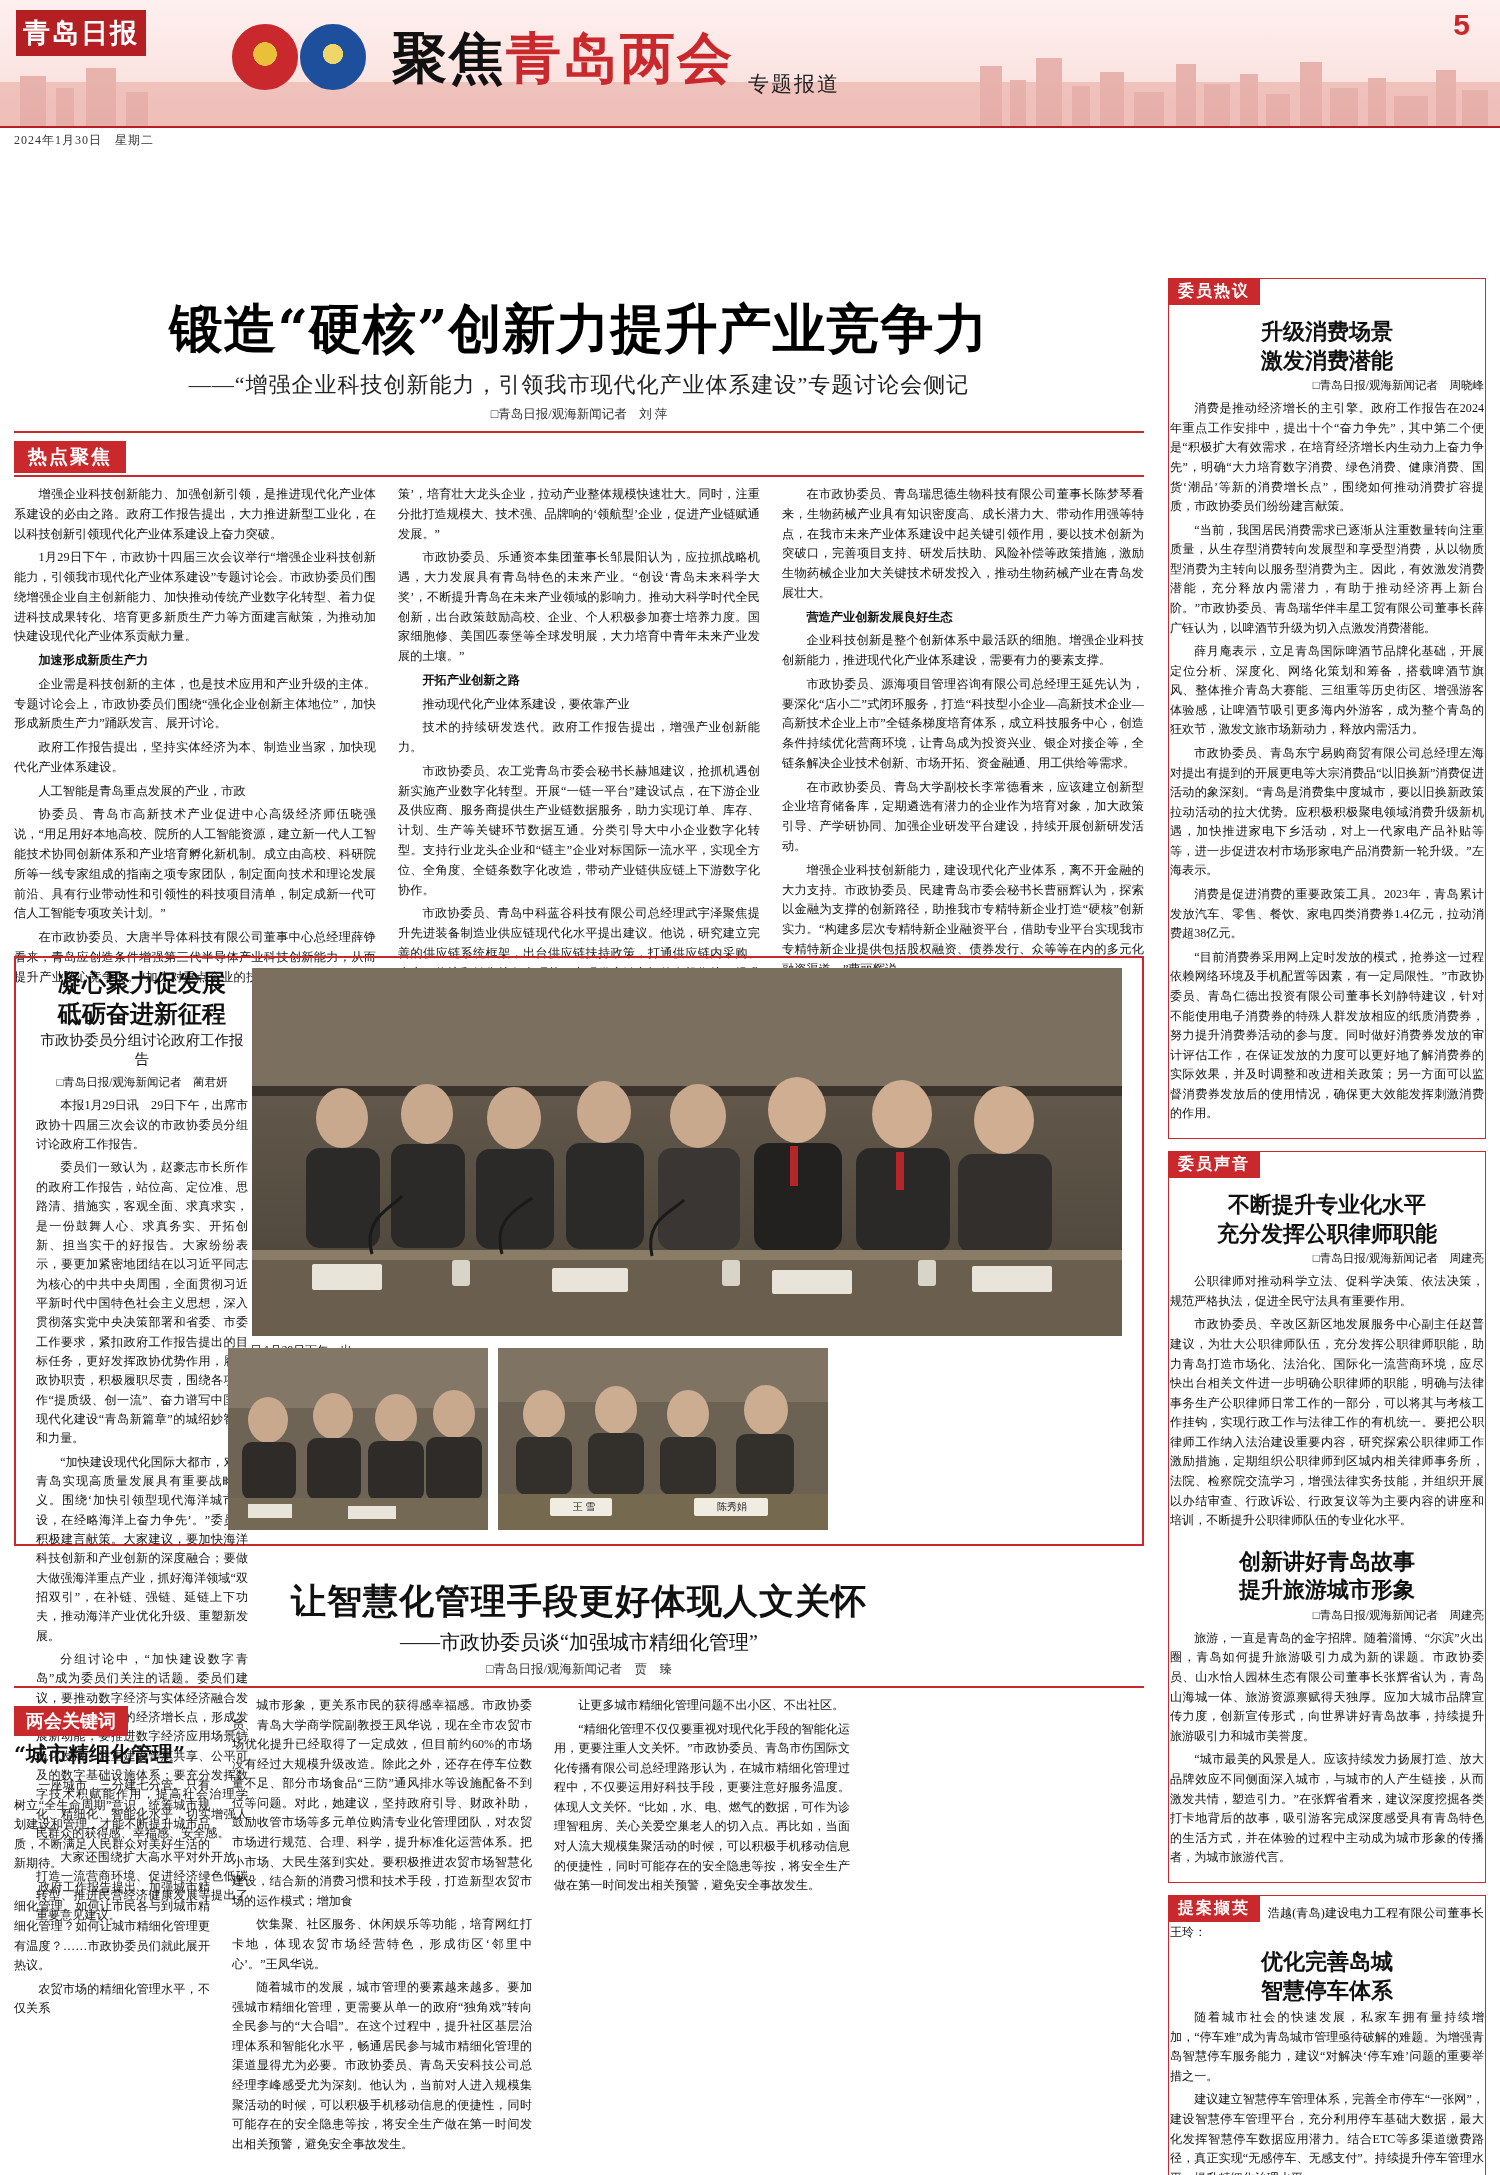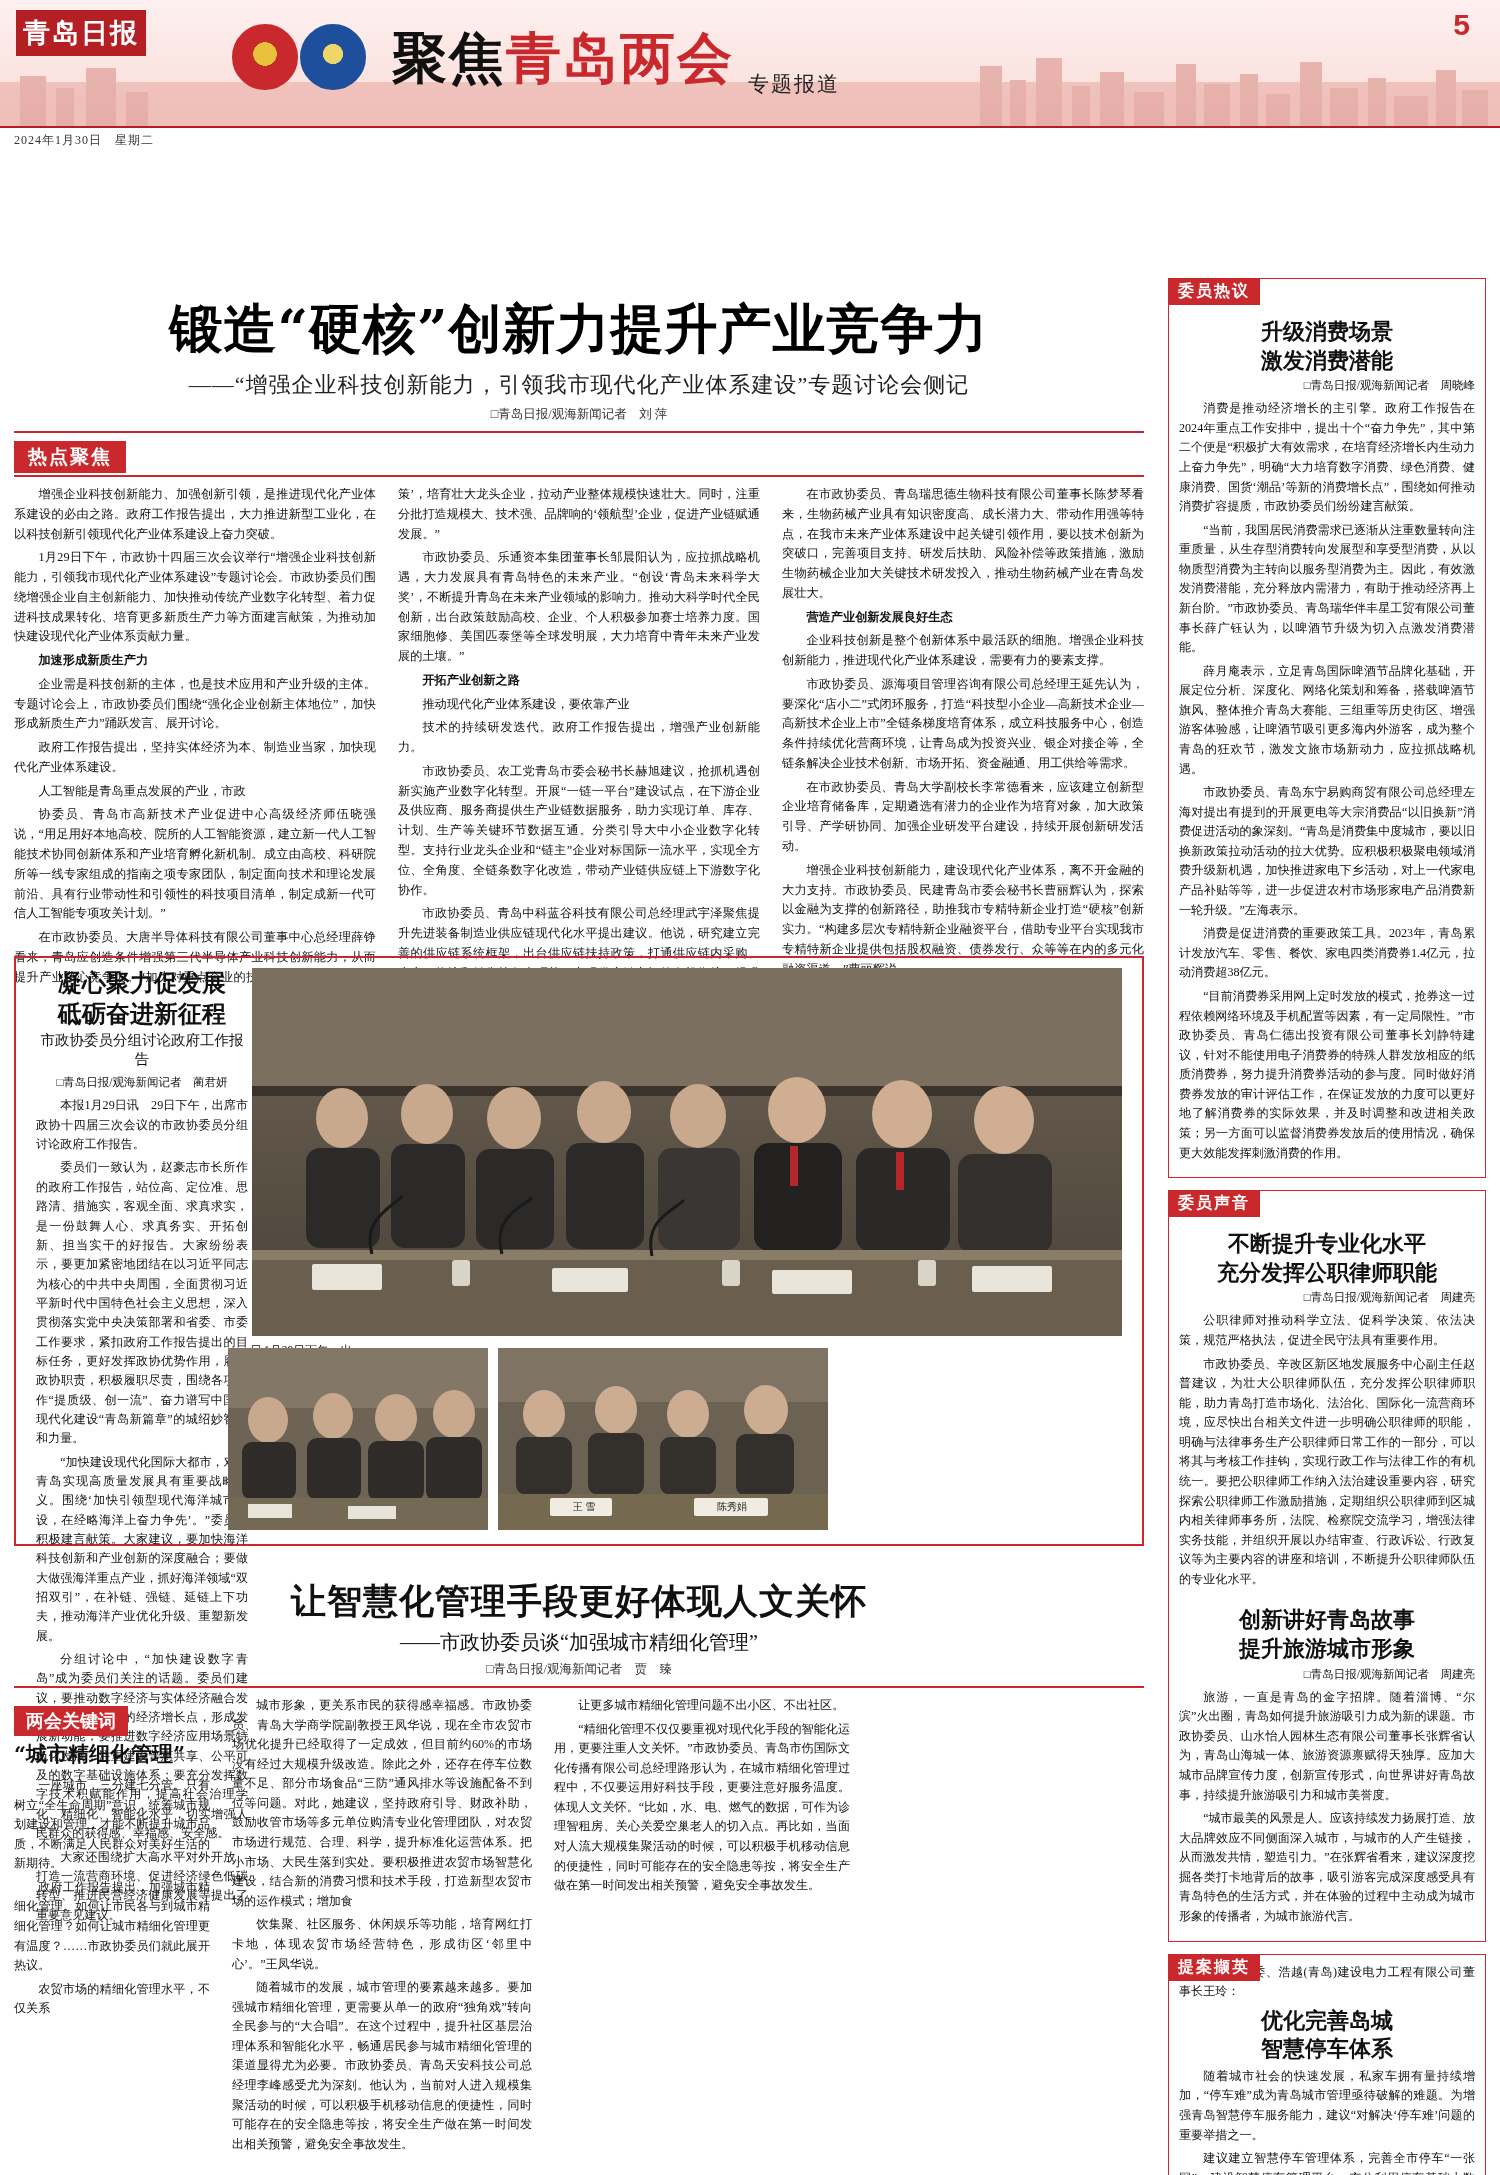--- a/index.html
+++ b/index.html
@@ -127,21 +127,21 @@
   .kw-tag {
     background:#c9282d; color:#fff; font-family:"DejaVu Serif", serif;
     font-weight:bold; font-size:18px; padding:3px 12px; display:inline-block;
   }
   .kw-title {
     font-family:"DejaVu Serif", serif; font-weight:bold; font-size:21px;
     margin-top:4px;
   }
 
   
-  .rbox { border:1px solid #c9282d; padding:8px 10px 10px; margin-bottom:12px; position:relative; }
+  .rbox { border:1px solid #c9282d; padding:8px 1px 10px; margin-bottom:12px; position:relative; }
   .rtag {
     position:absolute; left:-1px; top:-1px;
     background:#c9282d; color:#fff; font-family:"DejaVu Serif", serif;
     font-weight:bold; font-size:16px; padding:3px 10px; letter-spacing:2px;
   }
   .r-title {
     font-family:"DejaVu Serif", serif; font-weight:bold; font-size:22px;
     text-align:center; line-height:1.3; margin:30px 0 4px;
   }
   .r-title.second { margin-top:16px; }
@@ -391,21 +391,21 @@
 
     <div class="rbox" style="min-height:568px;">
       <span class="rtag">委员热议</span>
       <div class="r-title">
         <div>升级消费场景</div>
         <div>激发消费潜能</div>
       </div>
       <div class="r-by">□青岛日报/观海新闻记者　周晓峰</div>
       <p>消费是推动经济增长的主引擎。政府工作报告在2024年重点工作安排中，提出十个“奋力争先”，其中第二个便是“积极扩大有效需求，在培育经济增长内生动力上奋力争先”，明确“大力培育数字消费、绿色消费、健康消费、国货‘潮品’等新的消费增长点”，围绕如何推动消费扩容提质，市政协委员们纷纷建言献策。</p>
       <p>“当前，我国居民消费需求已逐渐从注重数量转向注重质量，从生存型消费转向发展型和享受型消费，从以物质型消费为主转向以服务型消费为主。因此，有效激发消费潜能，充分释放内需潜力，有助于推动经济再上新台阶。”市政协委员、青岛瑞华伴丰星工贸有限公司董事长薛广钰认为，以啤酒节升级为切入点激发消费潜能。</p>
-      <p>薛月庵表示，立足青岛国际啤酒节品牌化基础，开展定位分析、深度化、网络化策划和筹备，搭载啤酒节旗风、整体推介青岛大赛能、三组重等历史街区、增强游客体验感，让啤酒节吸引更多海内外游客，成为整个青岛的狂欢节，激发文旅市场新动力，应拉抓战略机遇。</p>
+      <p>薛月庵表示，立足青岛国际啤酒节品牌化基础，开展定位分析、深度化、网络化策划和筹备，搭载啤酒节旗风、整体推介青岛大赛能、三组重等历史街区、增强游客体验感，让啤酒节吸引更多海内外游客，成为整个青岛的狂欢节，激发文旅市场新动力，释放内需活力。</p>
       <p>市政协委员、青岛东宁易购商贸有限公司总经理左海对提出有提到的开展更电等大宗消费品“以旧换新”消费促进活动的象深刻。“青岛是消费集中度城市，要以旧换新政策拉动活动的拉大优势。应积极积极聚电领域消费升级新机遇，加快推进家电下乡活动，对上一代家电产品补贴等等，进一步促进农村市场形家电产品消费新一轮升级。”左海表示。</p>
       <p>消费是促进消费的重要政策工具。2023年，青岛累计发放汽车、零售、餐饮、家电四类消费券1.4亿元，拉动消费超38亿元。</p>
       <p>“目前消费券采用网上定时发放的模式，抢券这一过程依赖网络环境及手机配置等因素，有一定局限性。”市政协委员、青岛仁德出投资有限公司董事长刘静特建议，针对不能使用电子消费券的特殊人群发放相应的纸质消费券，努力提升消费券活动的参与度。同时做好消费券发放的审计评估工作，在保证发放的力度可以更好地了解消费券的实际效果，并及时调整和改进相关政策；另一方面可以监督消费券发放后的使用情况，确保更大效能发挥刺激消费的作用。</p>
     </div>
 
     <div class="rbox" style="min-height:520px;">
       <span class="rtag">委员声音</span>
       <div class="r-title">
         <div>不断提升专业化水平</div>
         <div>充分发挥公职律师职能</div>

